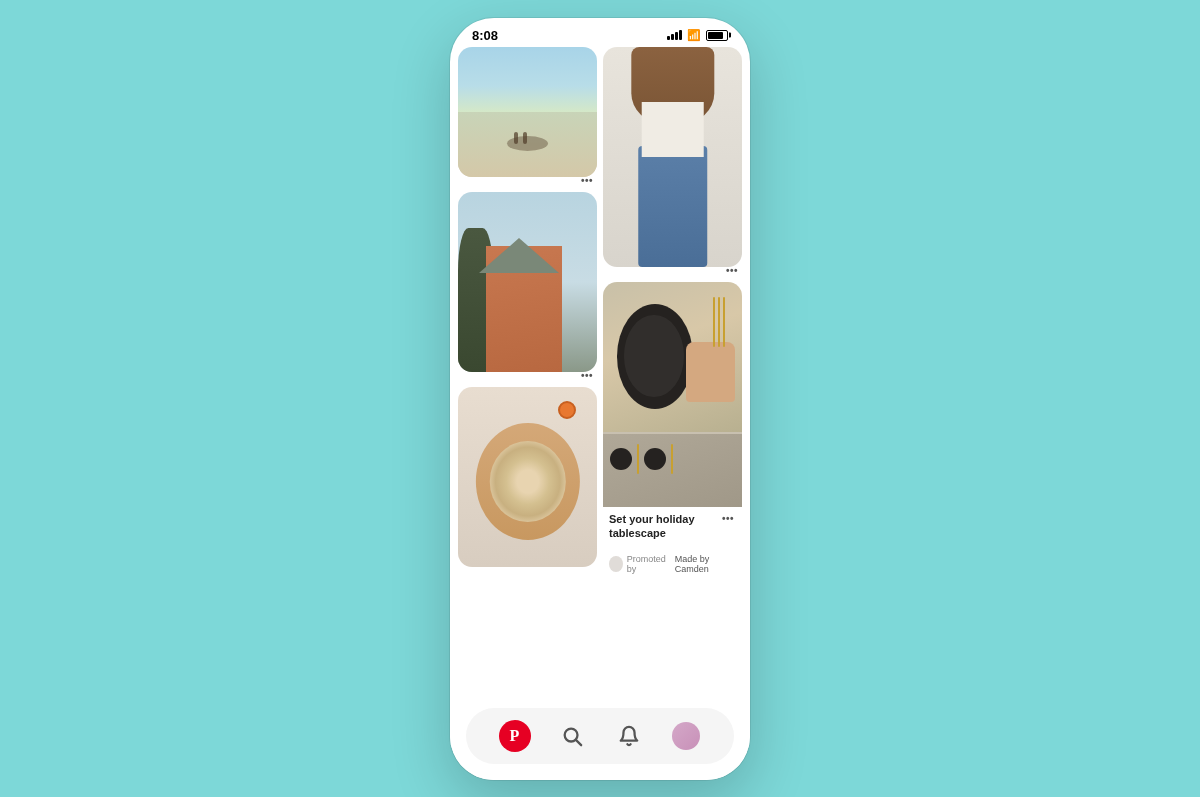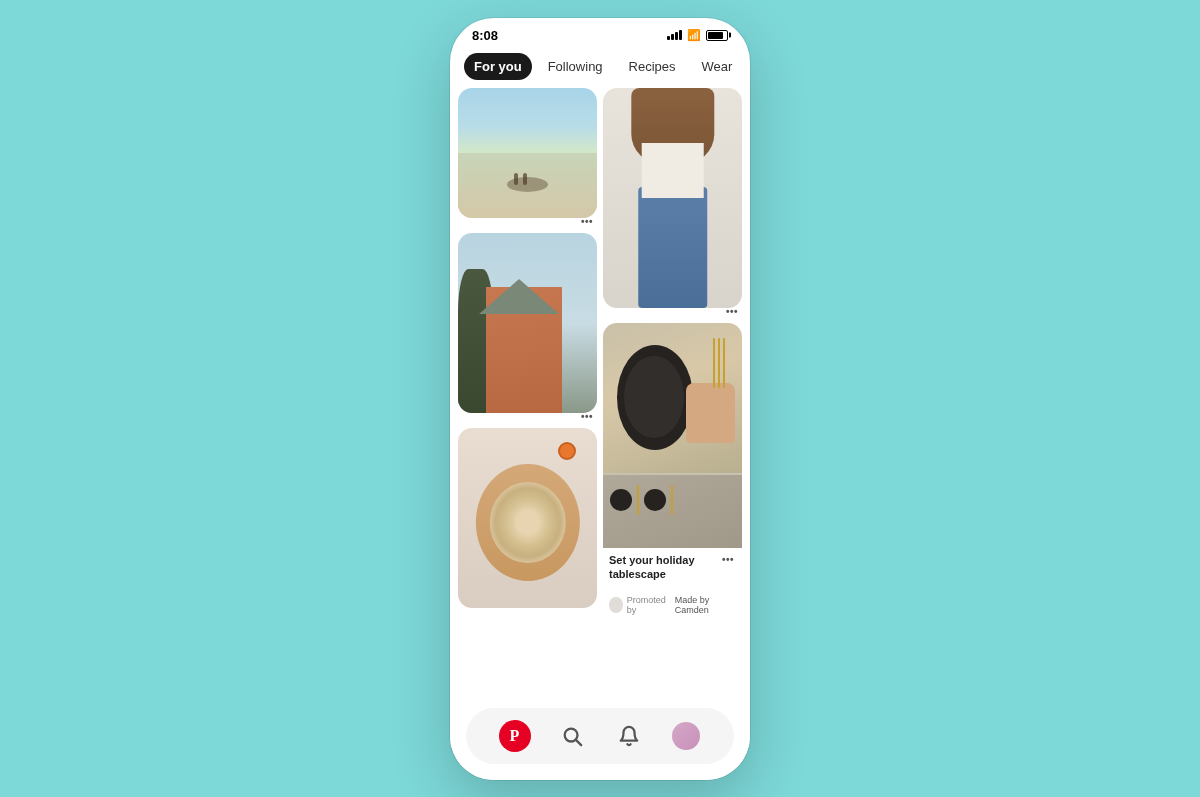--- a/index.html
+++ b/index.html
@@ -539,34 +539,20 @@
         <div class="signal-bar" style="height:8px;"></div>
         <div class="signal-bar" style="height:10px;"></div>
       </div>
       <span class="wifi-icon">📶</span>
       <div class="battery-icon">
         <div class="battery-fill"></div>
       </div>
     </div>
   </div>
 
-  <div class="nav-tabs">
-    <div class="nav-tab active">
-      <span>For you</span>
-    </div>
-    <div class="nav-tab inactive">
-      <span>Following</span>
-    </div>
-    <div class="nav-tab inactive">
-      <span>Recipes</span>
-    </div>
-    <div class="nav-tab inactive">
-      <span>Wear</span>
-    </div>
-  </div>
 
   <div class="content-area">
     <div class="pins-grid">
 
       <div class="left-col">
 
         <div class="pin-wrapper">
           <div class="img-beach">
             <div class="beach-figures">
               <div class="figure"></div>

